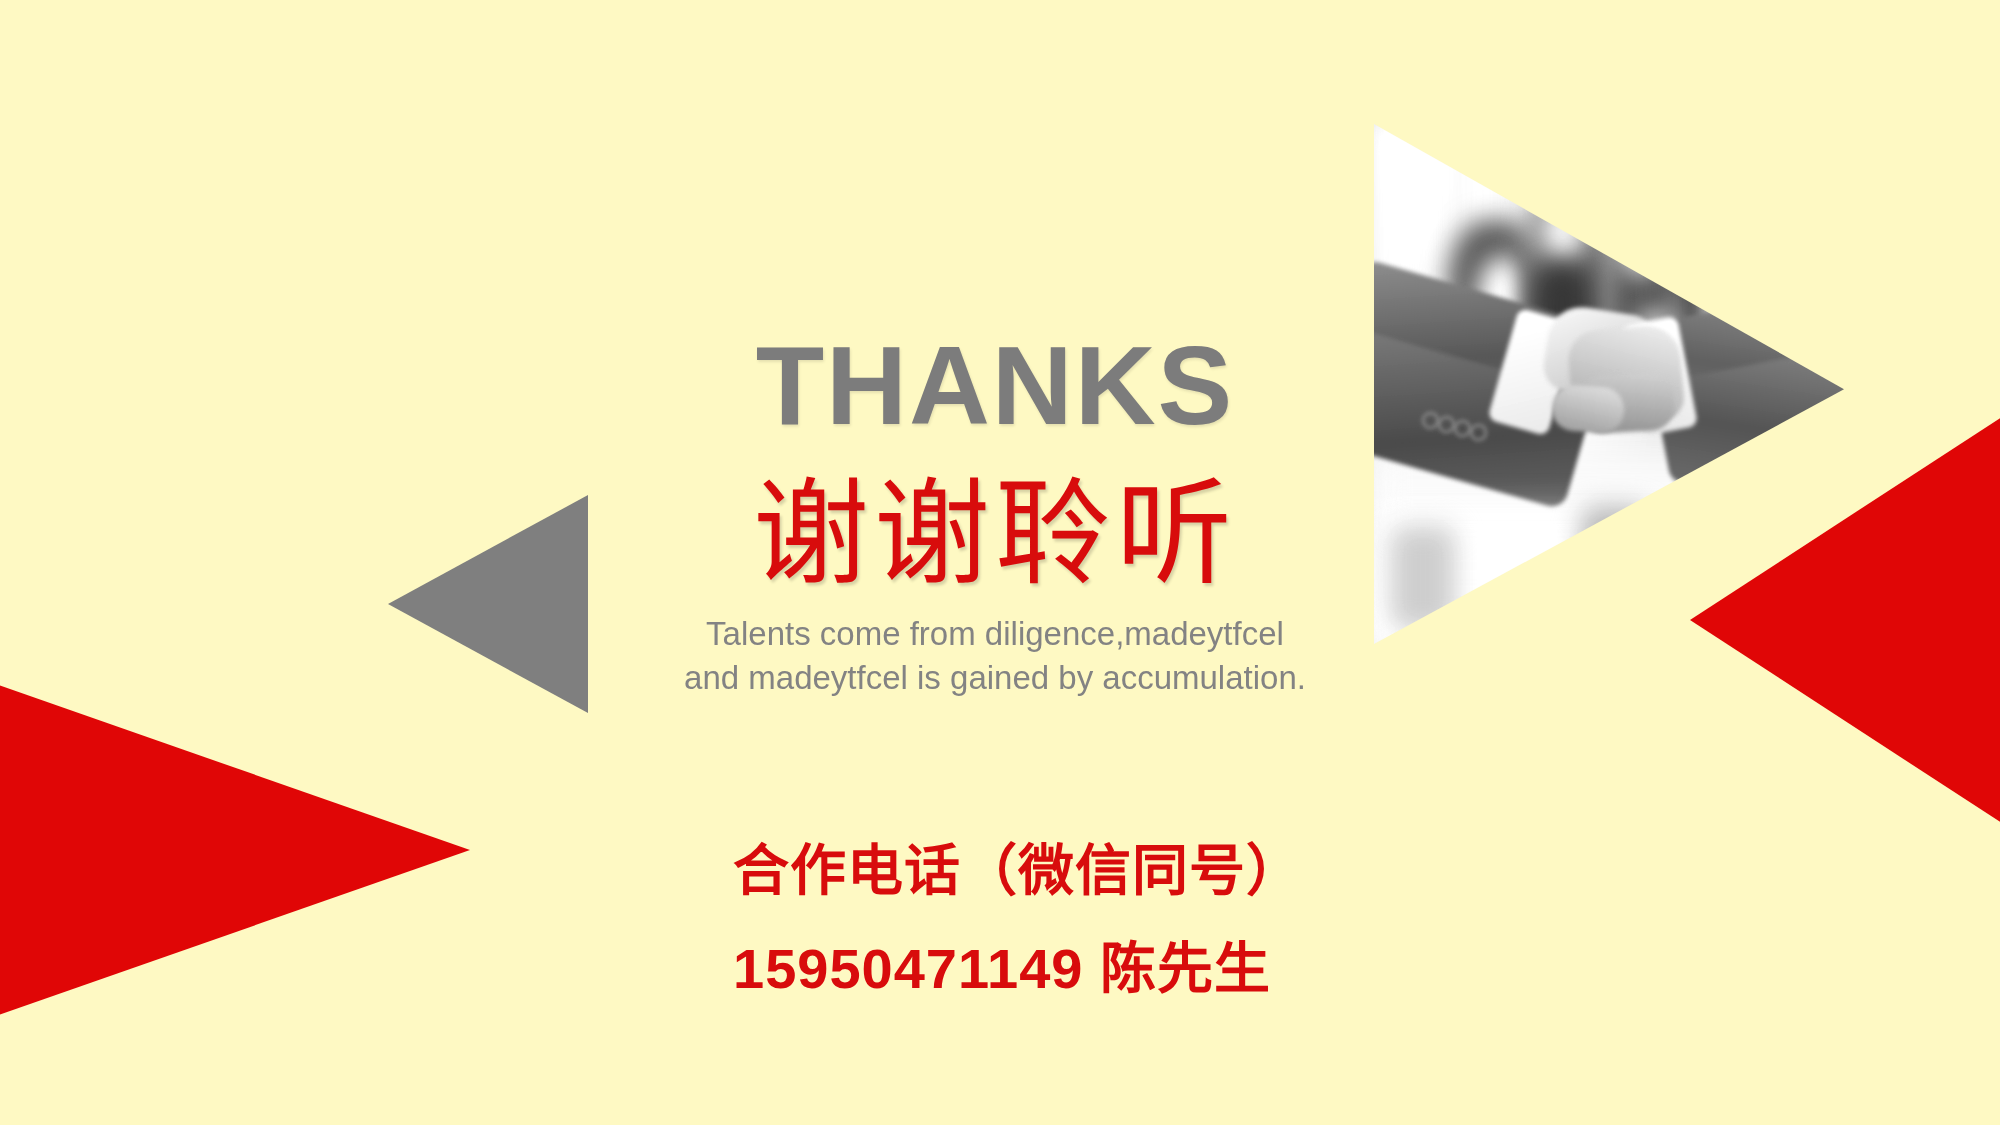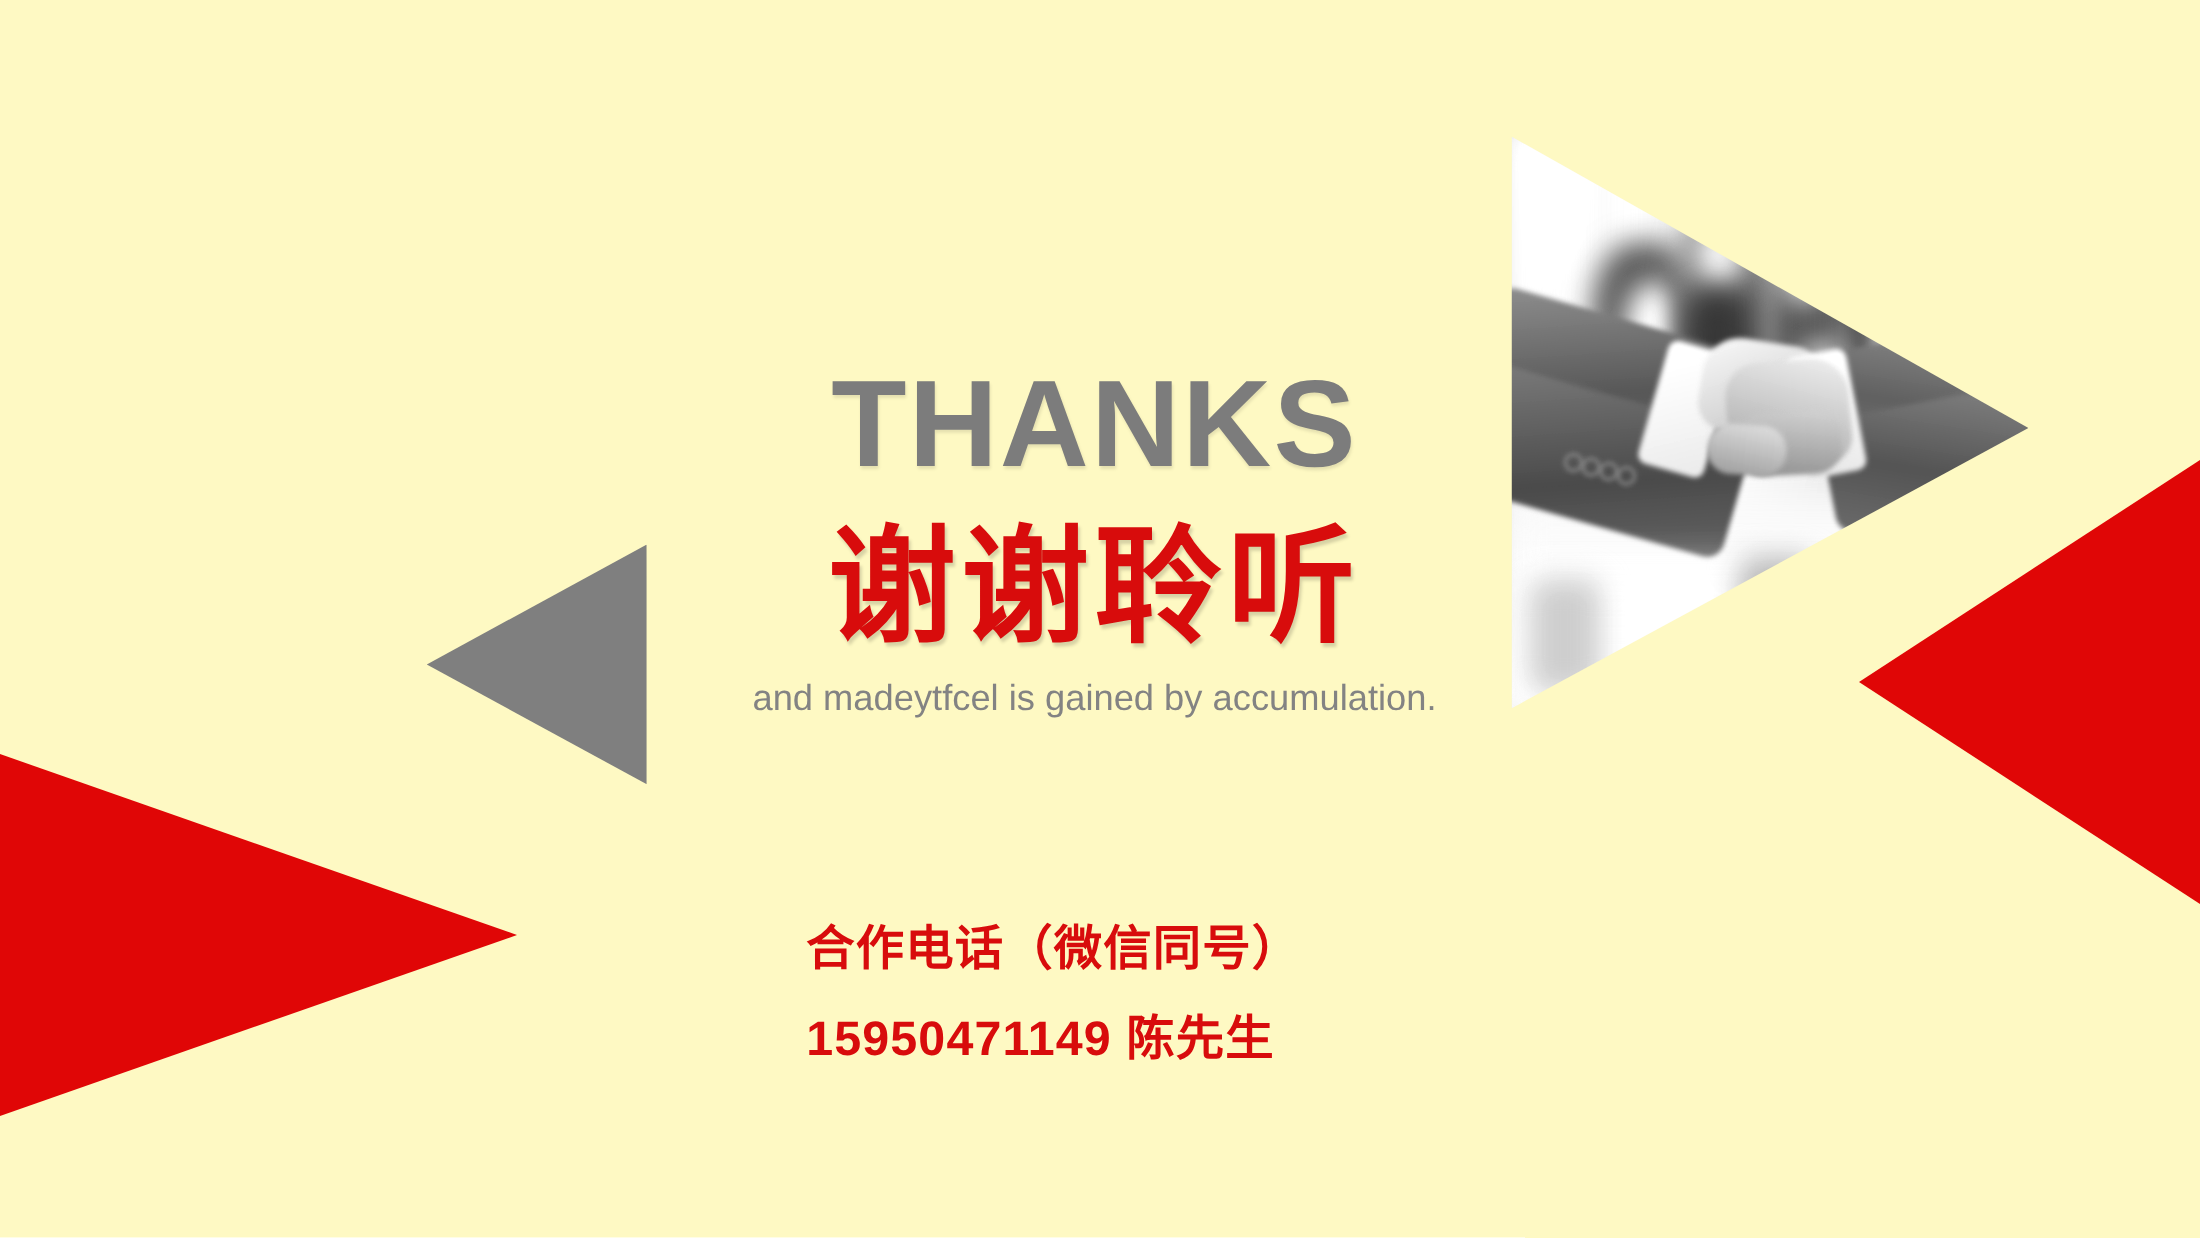--- a/index.html
+++ b/index.html
@@ -102,21 +102,21 @@
     line-height: 1.0;
     font-weight: 700;
     color: #7c7c7c;
     letter-spacing: 2px;
     margin: 0;
     text-shadow: 1px 2px 3px rgba(0,0,0,0.10);
   }
   #thanks-cn {
     font-size: 116px;
     line-height: 1.0;
-    font-weight: 700;
+    font-weight: 400;
     color: #d80c0c;
     letter-spacing: 5px;
     margin: 34px 0 0 0;
     text-shadow: 2px 3px 3px rgba(0,0,0,0.16);
   }
   #thanks-sub {
     font-size: 33px;
     line-height: 1.33;
     color: #838383;
     margin: 20px 0 0 0;
@@ -127,21 +127,21 @@
   
   #contact-block {
     position: absolute;
     left: 733px;
     top: 832px;
     text-align: left;
   }
   #contact-block .line {
     color: #d80c0c;
     font-weight: 700;
-    font-size: 44px;
+    font-size: 56px;
     line-height: 1.40;
     letter-spacing: 1px;
     white-space: nowrap;
   }
   #contact-phone { letter-spacing: 2px; margin-top: 20px; }
 </style>
 </head>
 <body>
 
 <div id="slide" style="--red: #e00606; background: #fef9c3;">
@@ -191,20 +191,21 @@
       <div class="vbar" style="left:0px; top:382px; width:470px; height:138px; background:linear-gradient(180deg,rgba(255,255,255,0.25),#f8f8f8 70%); filter:blur(15px);"></div>
       <div class="bokeh" style="left:206px; top:382px; width:72px; height:118px; background:#b4b4b4; border-radius:20%;"></div>
       <div class="bokeh" style="left:16px;  top:402px; width:66px; height:104px; background:#c8c8c8; border-radius:18%;"></div>
     </div>
   </div>
 
   <div id="text-block">
     <h1 id="thanks-heading" style="color: rgb(124, 124, 124);">THANKS</h1>
     <h2 id="thanks-cn" style="color: rgb(216, 12, 12);">谢谢聆听</h2>
     <p id="thanks-sub" style="color: rgb(131, 131, 131);">
+      <span>Talents come from diligence,madeytfcel</span>
       <span>and madeytfcel is gained by accumulation.</span>
     </p>
   </div>
 
   <div id="contact-block">
     <div class="line" id="contact-label" style="color: rgb(216, 12, 12);">合作电话（微信同号）</div>
     <div class="line" id="contact-phone" style="color: rgb(216, 12, 12);">15950471149 陈先生</div>
   </div>
 
 </div>

